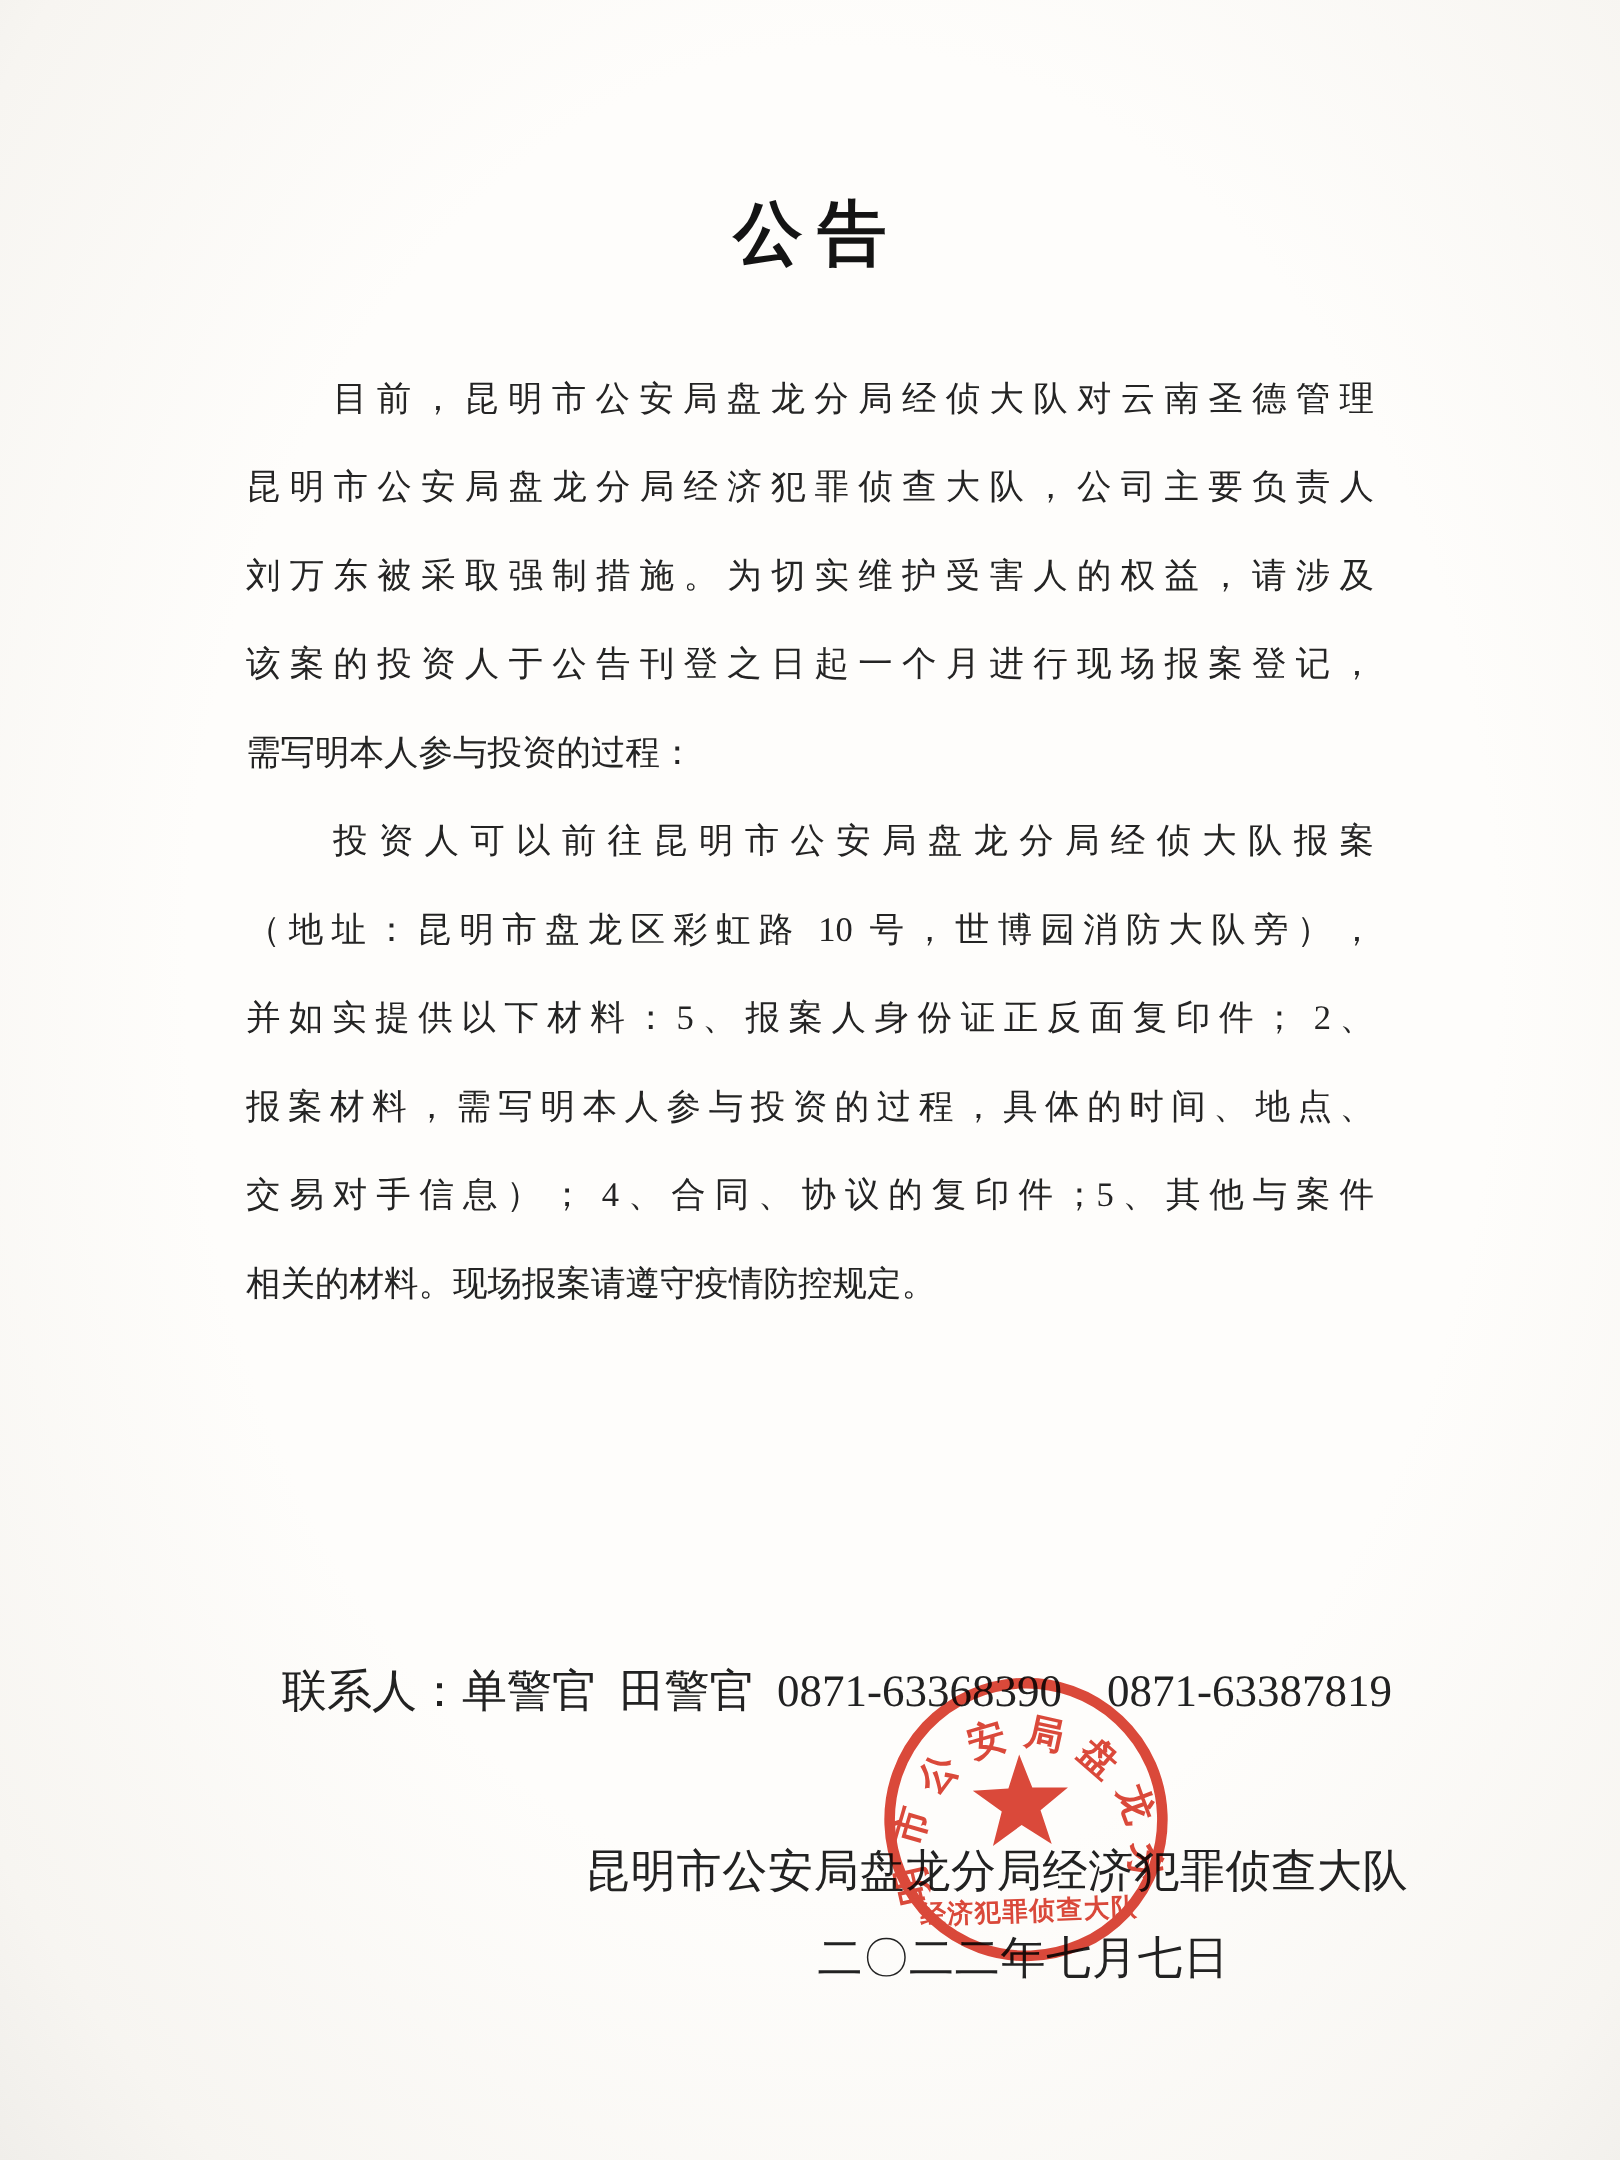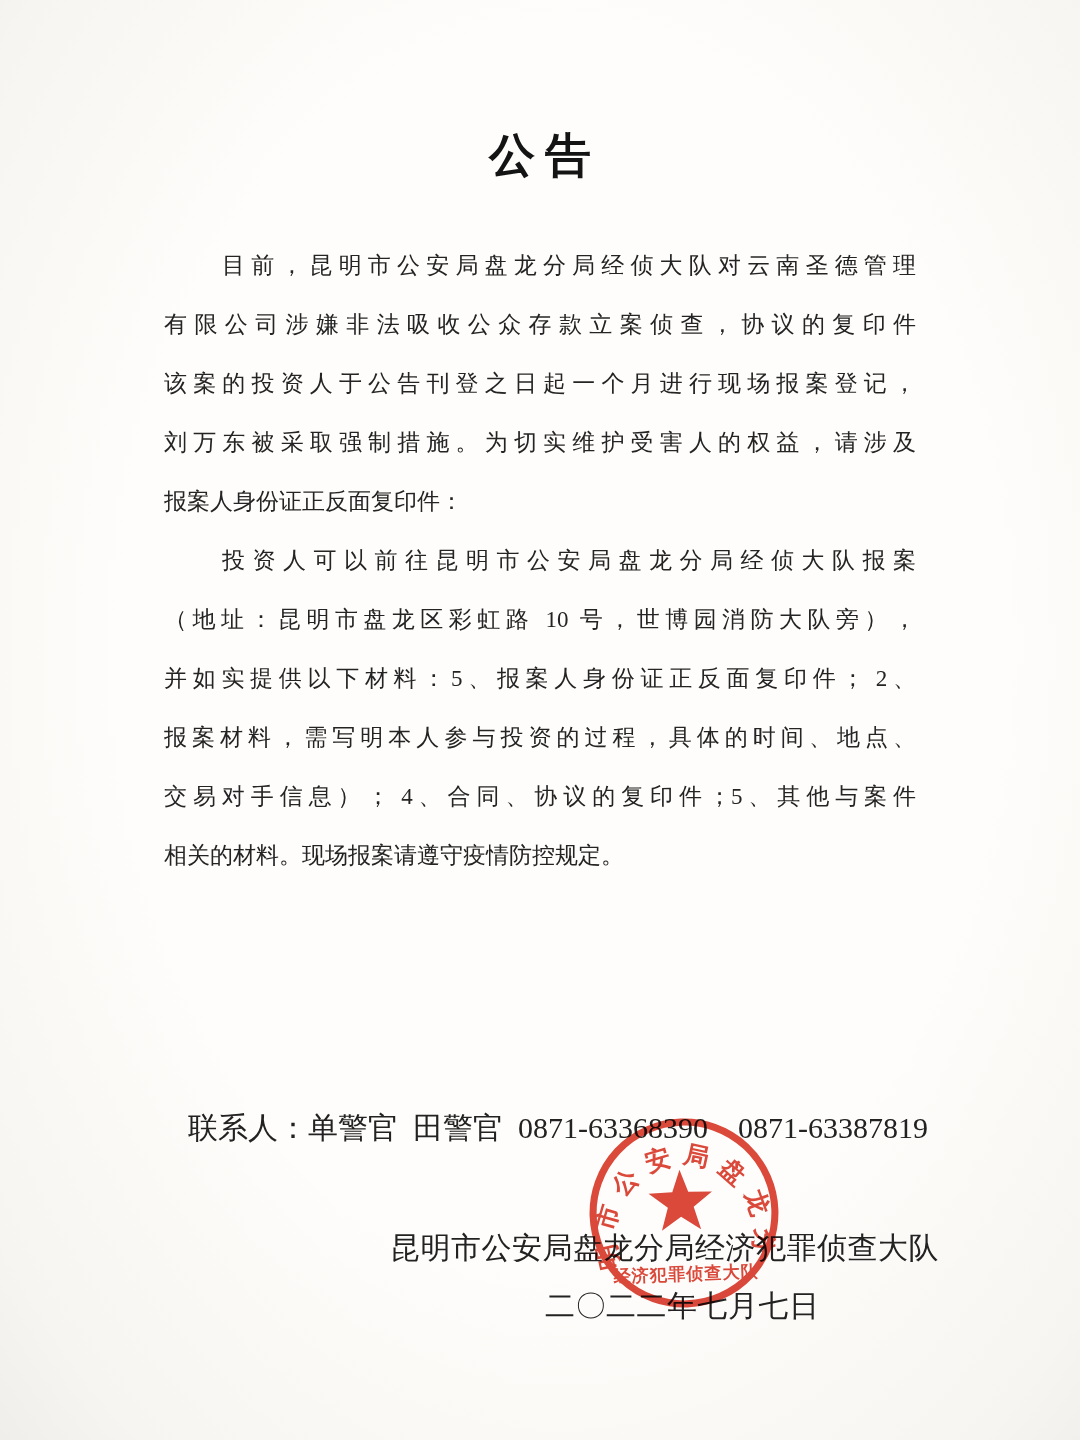--- a/index.html
+++ b/index.html
@@ -93,24 +93,24 @@
 </style>
 </head>
 <body>
 
 <div class="page">
 
   <h1 class="doc-title">公告</h1>
 
   <div class="doc-body">
       <div class="line just ind">目前，昆明市公安局盘龙分局经侦大队对云南圣德管理</div>
-      <div class="line just">有限公司涉嫌非法吸收公众存款立案侦查，协议的复印件</div>
+      <div class="line just">昆明市公安局盘龙分局经济犯罪侦查大队，公司主要负责人</div>
+      <div class="line just">刘万东被采取强制措施。为切实维护受害人的权益，请涉及</div>
       <div class="line just">该案的投资人于公告刊登之日起一个月进行现场报案登记，</div>
-      <div class="line just">刘万东被采取强制措施。为切实维护受害人的权益，请涉及</div>
-      <div class="line">报案人身份证正反面复印件：</div>
+      <div class="line">需写明本人参与投资的过程：</div>
       <div class="line just ind">投资人可以前往昆明市公安局盘龙分局经侦大队报案</div>
       <div class="line just">（地址：昆明市盘龙区彩虹路 10 号，世博园消防大队旁），</div>
       <div class="line just">并如实提供以下材料：5、报案人身份证正反面复印件； 2、</div>
       <div class="line just">报案材料，需写明本人参与投资的过程，具体的时间、地点、</div>
       <div class="line just">交易对手信息）； 4、合同、协议的复印件；5、其他与案件</div>
       <div class="line">相关的材料。现场报案请遵守疫情防控规定。</div>
     </div>
 
   <div class="contact-line">联系人：单警官  田警官  0871-63368390    0871-63387819</div>
 

